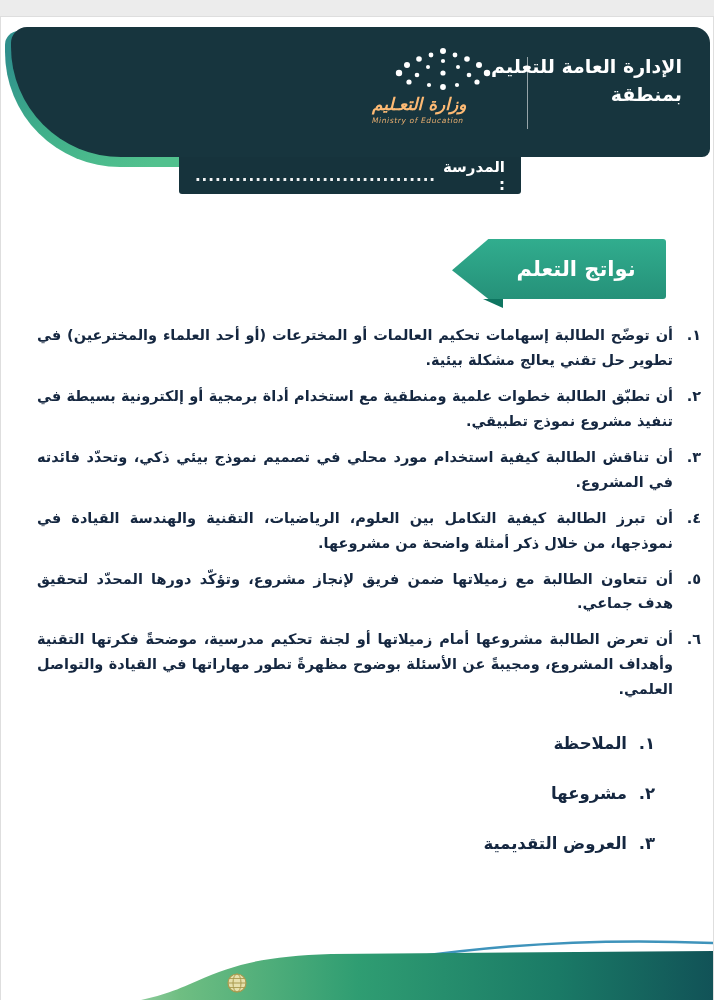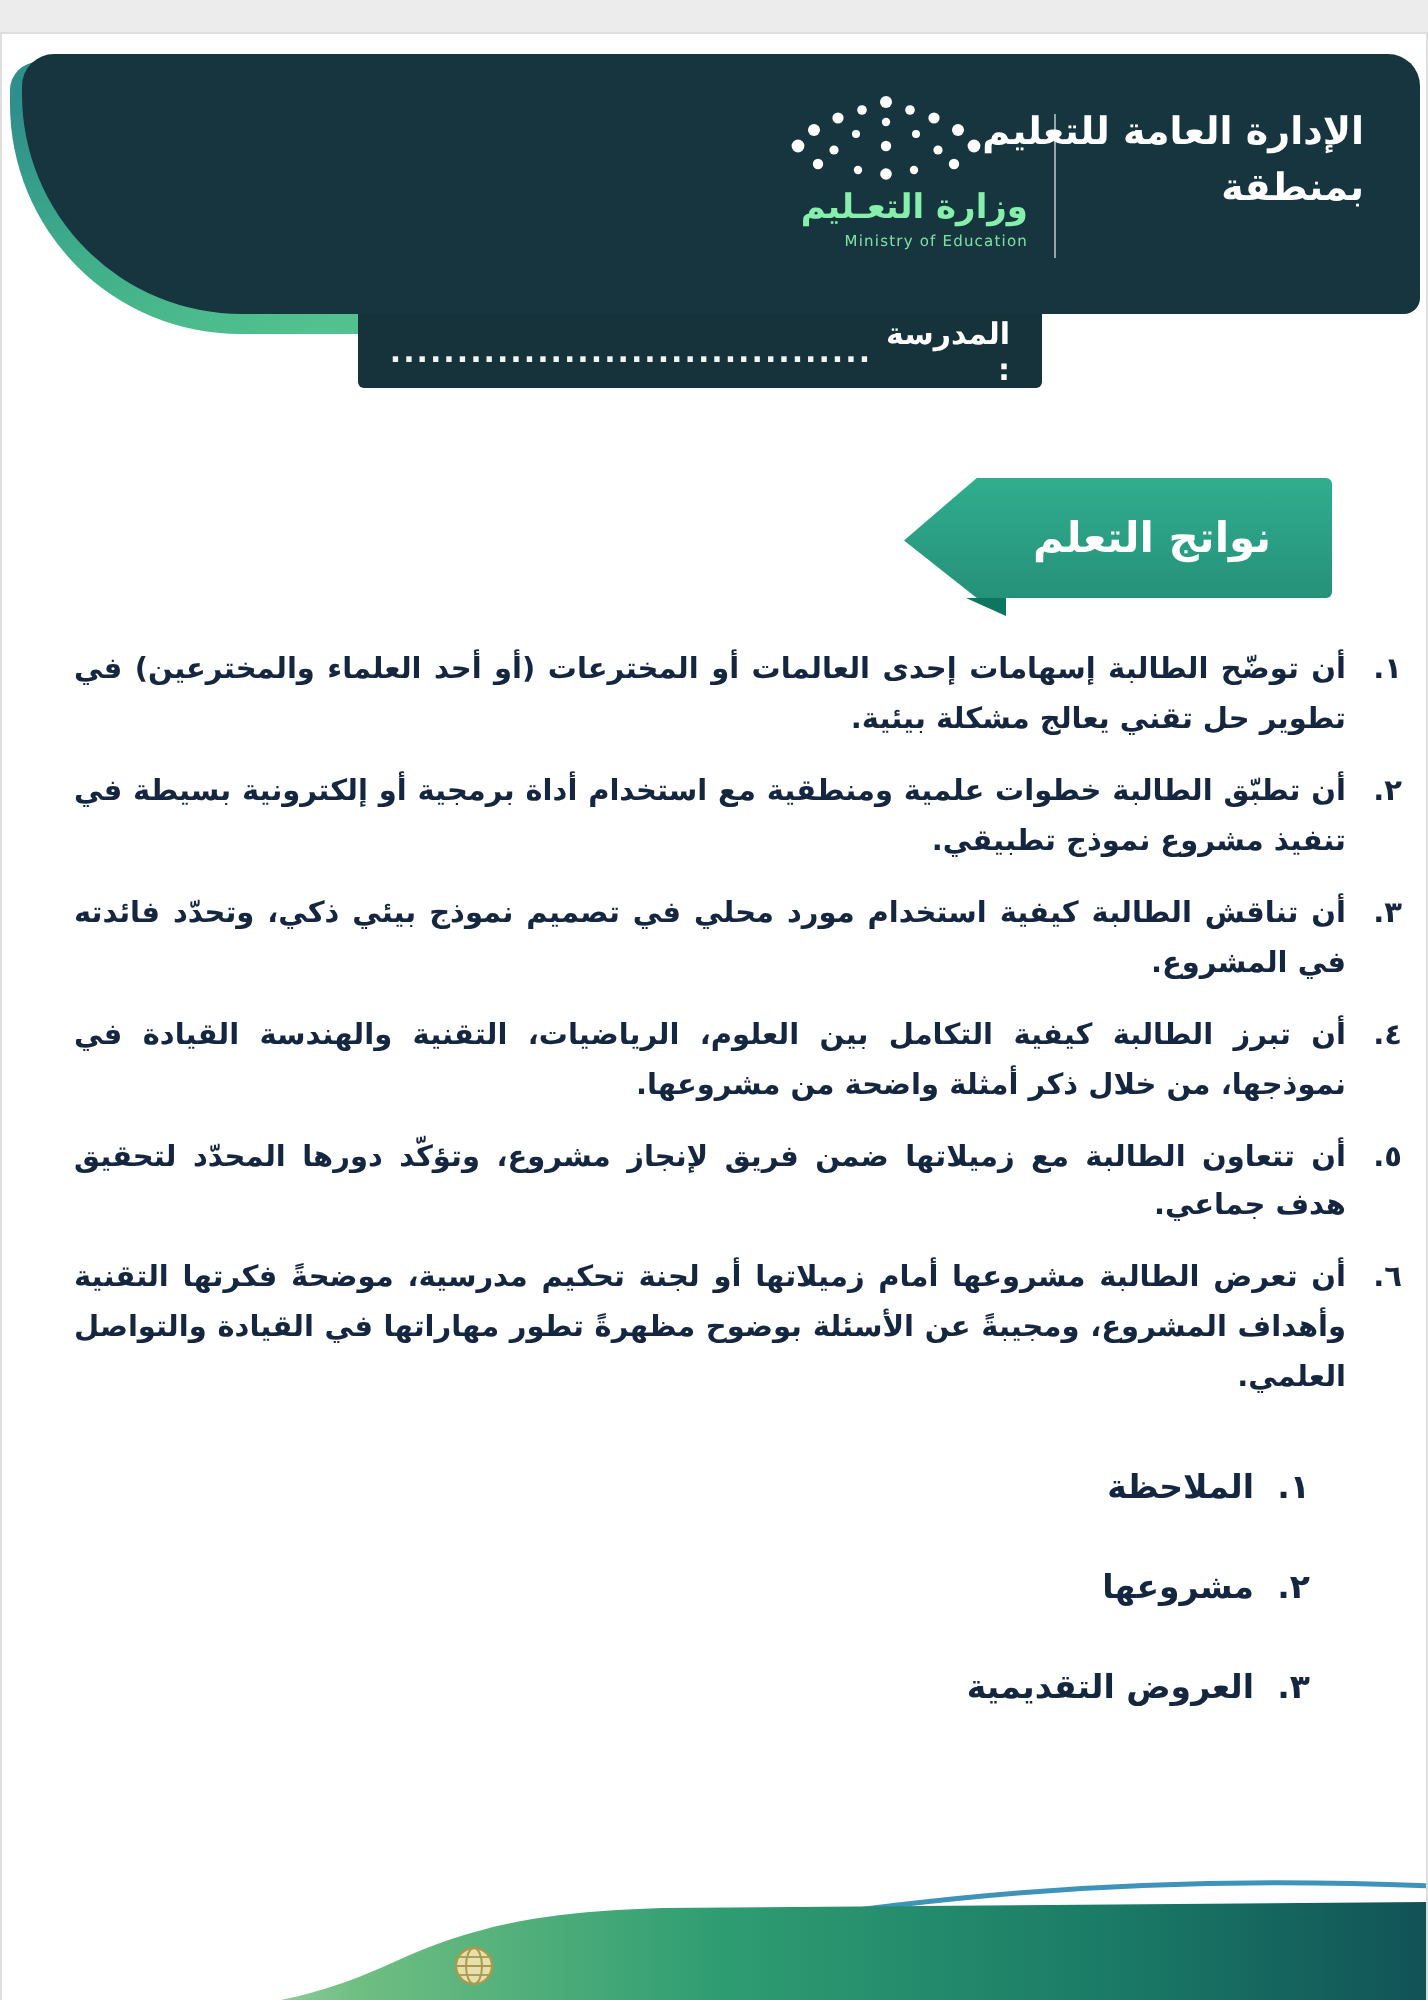--- a/index.html
+++ b/index.html
@@ -52,22 +52,23 @@
   .header-divider {
     position: absolute;
     top: 30px; right: 182px;
     width: 1px; height: 72px;
     background: rgba(255,255,255,0.55);
   }
   .logo-block {
     position: absolute;
     top: 18px; right: 196px;
     width: 142px;
-    text-align: right;
-    color: #86efac;
+    text-align: left;
+    color: #fdba74;
+    font-style: italic;
   }
   .logo-ar {
     font-size: 17px;
     font-weight: bold;
     margin-top: 3px;
     letter-spacing: 0.5px;
   }
   .logo-en {
     font-size: 7.5px;
     letter-spacing: 0.6px;
@@ -210,21 +211,21 @@
 
     <div class="banner">
       <div class="banner-shape"></div>
       <div class="banner-fold"></div>
       <div class="banner-title">نواتج التعلم</div>
     </div>
 
     <div class="outcome-list">
       <div class="item">
         <span class="item-num">١.</span>
-        <span class="item-txt">أن توضّح الطالبة إسهامات إحدى العالمات أو المخترعات (أو أحد العلماء والمخترعين) في تطوير حل تقني يعالج مشكلة بيئية.</span>
+        <span class="item-txt">أن توضّح الطالبة إسهامات تحكيم العالمات أو المخترعات (أو أحد العلماء والمخترعين) في تطوير حل تقني يعالج مشكلة بيئية.</span>
       </div>
       <div class="item">
         <span class="item-num">٢.</span>
         <span class="item-txt">أن تطبّق الطالبة خطوات علمية ومنطقية مع استخدام أداة برمجية أو إلكترونية بسيطة في تنفيذ مشروع نموذج تطبيقي.</span>
       </div>
       <div class="item">
         <span class="item-num">٣.</span>
         <span class="item-txt">أن تناقش الطالبة كيفية استخدام مورد محلي في تصميم نموذج بيئي ذكي، وتحدّد فائدته في المشروع.</span>
       </div>
       <div class="item">

